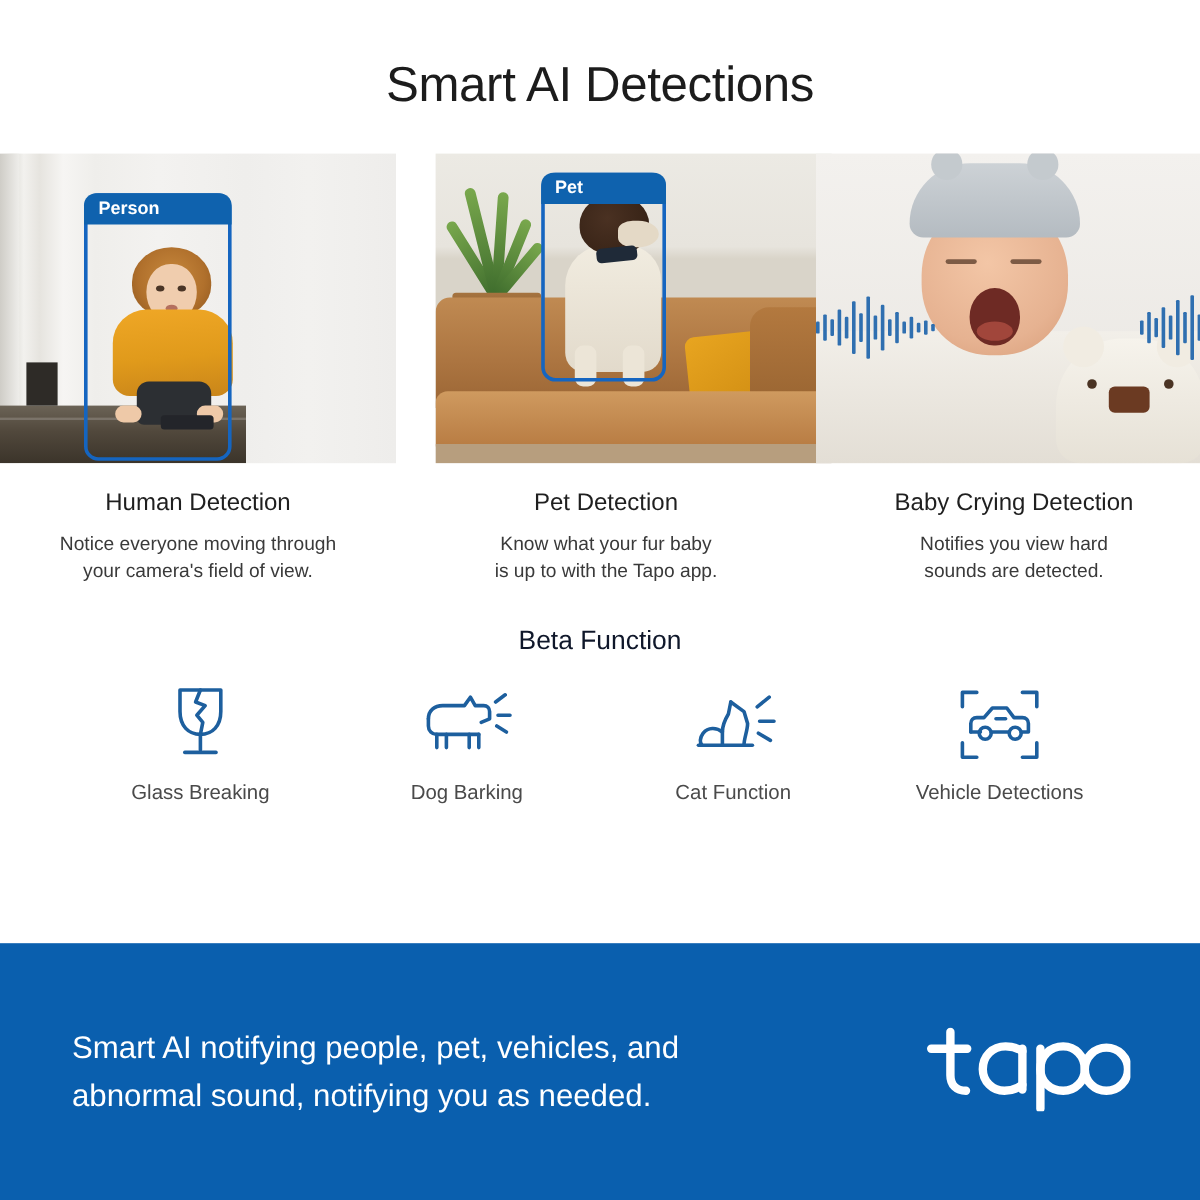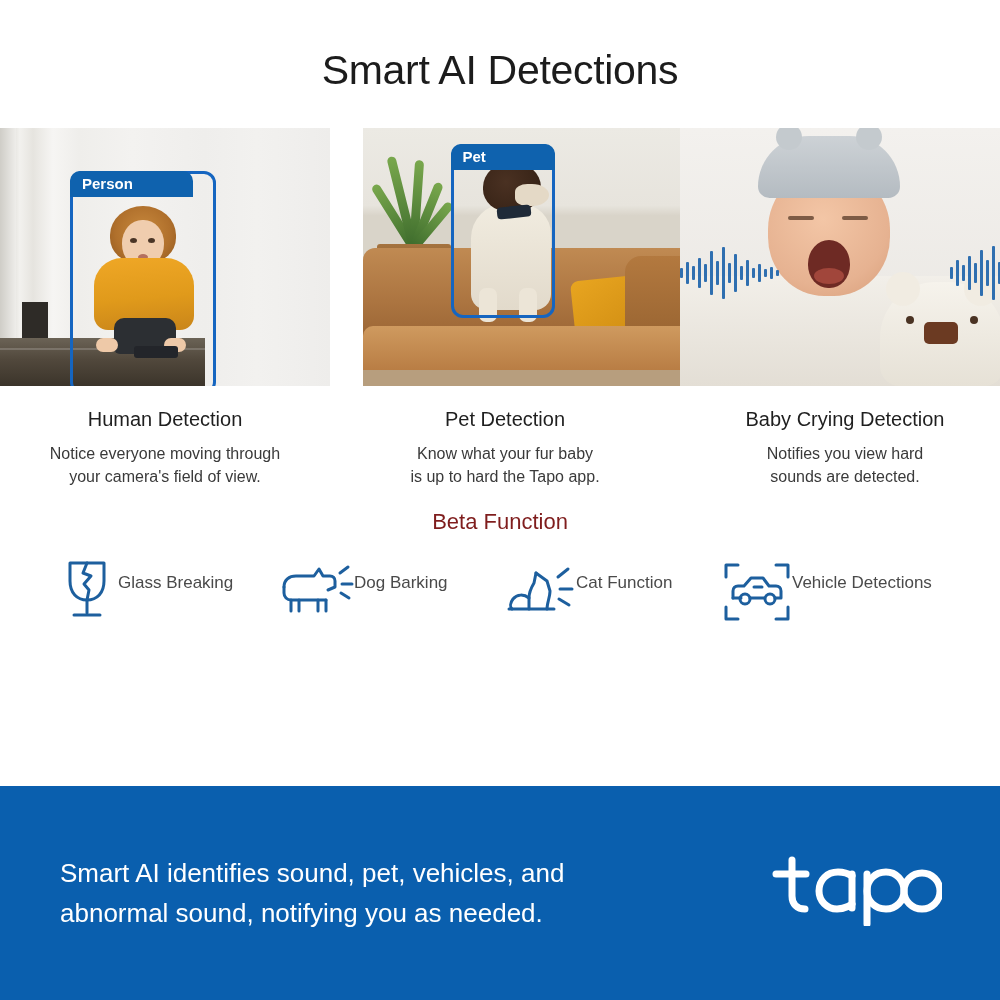--- a/index.html
+++ b/index.html
@@ -249,21 +249,21 @@
     position:absolute;left:-3px;top:-3px;
     background:#0f62ae;
     color:#ffffff;
     font-weight:bold;
     font-size:15px;
     padding:5px 12px 6px 12px;
     border-radius:10px 10px 0 0;
     line-height:1;
     white-space:nowrap;
   }
-  .det-human{ left:70px; top:43px; width:146px; height:223px; }
+  .det-human{ left:70px; top:33px; width:123px; height:223px; }
   .det-human .tag{ width:123px; box-sizing:border-box;}
   .det-pet{ left:88px; top:16px; width:104px; height:174px; }
   .det-pet .tag{ width:104px; box-sizing:border-box;}
 
   
   .cap-title{
     margin-top:22px;
     font-size:20px;
     color:#1f1f1f;
     text-align:center;
@@ -275,34 +275,35 @@
     line-height:1.45;
     color:#3a3a3a;
     text-align:center;
     max-width:300px;
   }
 
   
   .beta-title{
     text-align:center;
     font-size:22px;
-    color:#7f1d1d;
-    margin-top:20px;
+    color:#0f172a;
+    margin-top:32px;
     font-weight:400;
   }
   .beta-row{
     display:flex;
     justify-content:center;
     margin-top:22px;
     padding:0 40px;
   }
   .beta-item{
     width:222px;
     display:flex;
-    align-items:flex-start;
+    flex-direction:column;
+    align-items:center;
   }
   .beta-icon{ height:66px; display:flex; align-items:flex-end; justify-content:center;}
   .beta-label{
     margin-top:16px;
     font-size:17px;
     color:#4a4a4a;
     text-align:center;
   }
 
   
@@ -386,21 +387,21 @@
         <div class="leg a"></div>
         <div class="leg b"></div>
       </div>
       <div class="det-box det-pet">
         <span class="tag">Pet</span>
       </div>
     </div>
     <div class="cap-title">Pet Detection</div>
     <div class="cap-desc">
       <span>Know what your fur baby</span><br>
-      <span>is up to hard the Tapo app.</span>
+      <span>is up to with the Tapo app.</span>
     </div>
   </div>
 
   <div class="card">
     <div class="card-photo photo-baby">
       <div class="blanket"></div>
       <div class="baby-head"></div>
       <div class="beanie">
         <span class="pom l"></span>
         <span class="pom r"></span>
@@ -535,21 +536,21 @@
         <circle cx="48" cy="38" r="5"></circle>
         <path d="M32 26 H40"></path>
       </svg>
     </div>
     <div class="beta-label">Vehicle Detections</div>
   </div>
 </div>
 
 <div class="banner">
   <div class="banner-text">
-    <span>Smart AI identifies sound, pet, vehicles, and</span><br>
+    <span>Smart AI notifying people, pet, vehicles, and</span><br>
     <span>abnormal sound, notifying you as needed.</span>
   </div>
   <div class="banner-logo">
     <svg width="176" height="70" viewBox="0 0 176 70" fill="none" stroke="#ffffff" stroke-width="7" stroke-linecap="round" stroke-linejoin="round">
       <path d="M10 18 H40"></path>
       <path d="M26 4 V40 C26 48 31 53 39 53"></path>
       <path d="M86 20 C86 20 80 16 72 16 C61 16 53 24 53 35 C53 45 61 53 71 53 C80 53 86 48 86 48"></path>
       <path d="M86 18 V52"></path>
       <path d="M101 18 V68"></path>
       <path d="M101 35 C101 24 109 16 120 16 C130 16 138 24 138 35 C138 45 130 53 120 53 C109 53 101 45 101 35 Z"></path>

